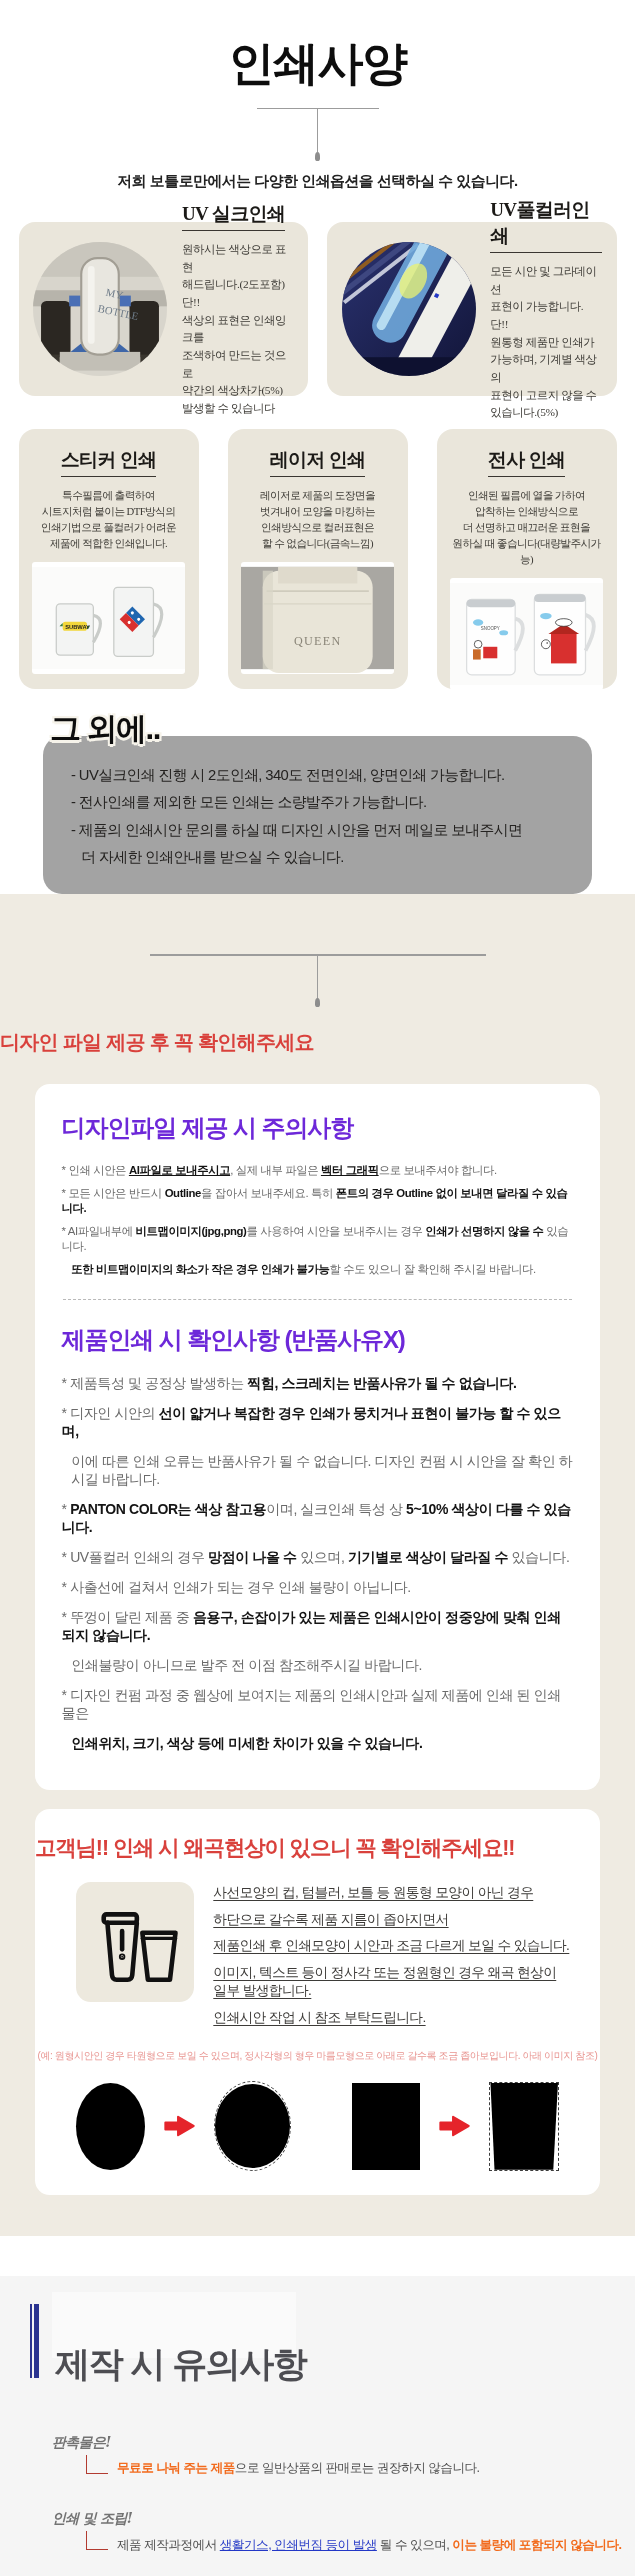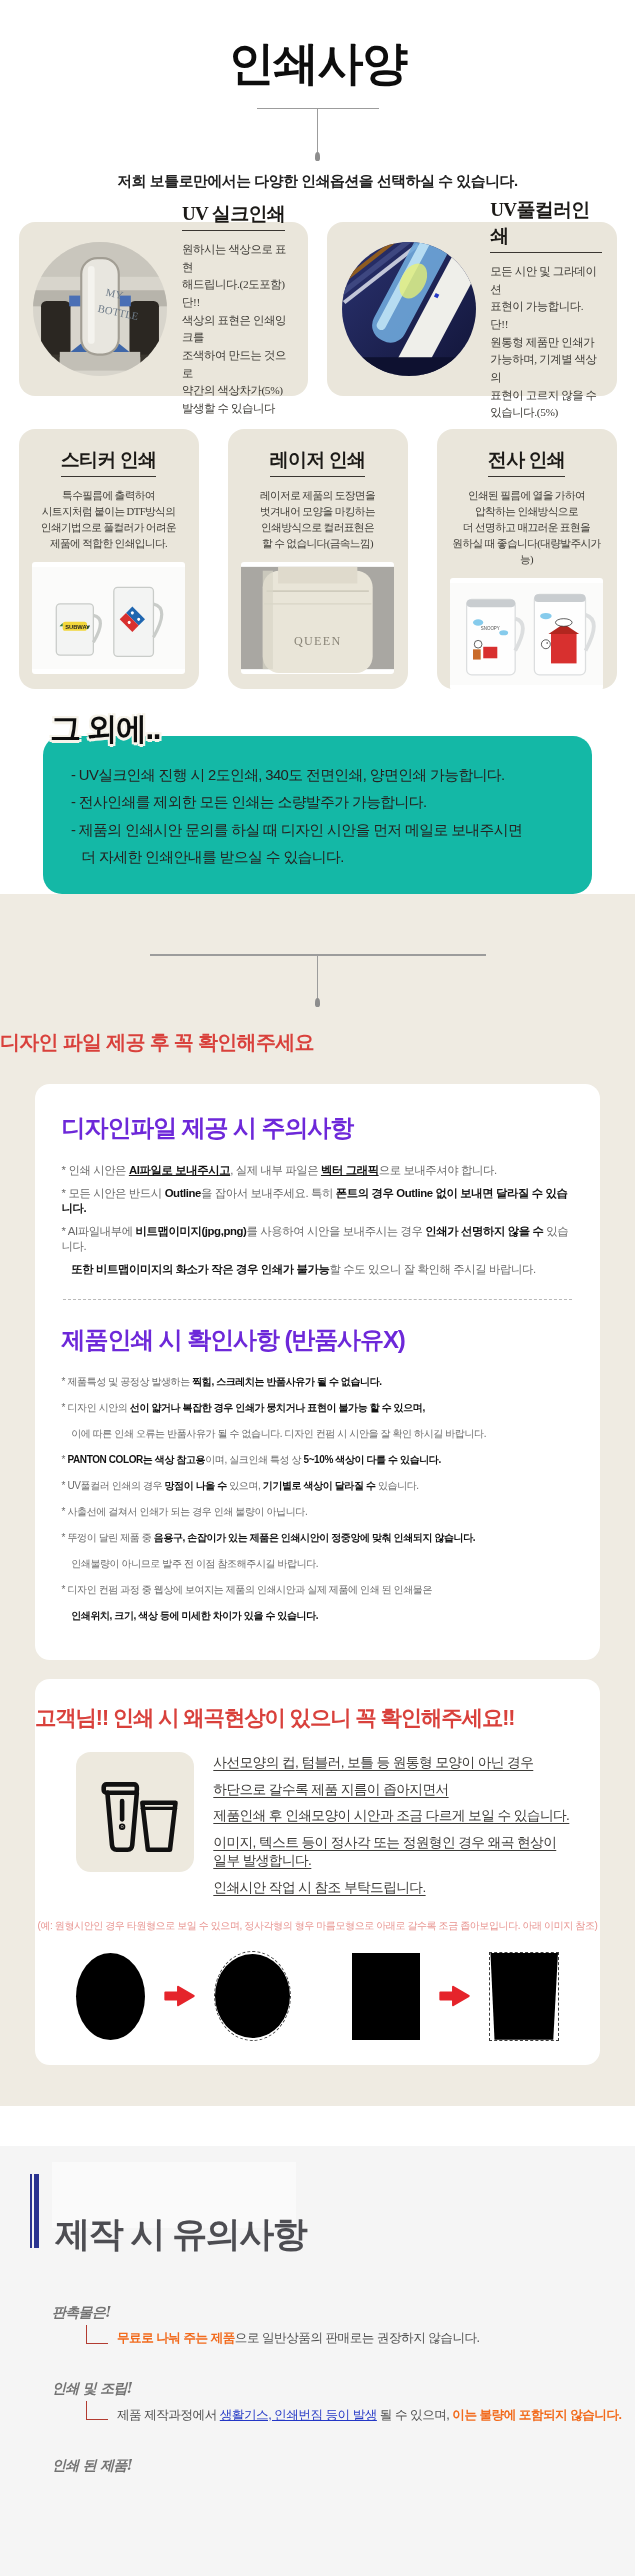--- a/index.html
+++ b/index.html
@@ -42,38 +42,38 @@
   .card-sm .ctitle { font-family:"Liberation Serif", serif; font-size:19px; font-weight:bold; color:#1c1a17;
                      display:inline-block; border-bottom:1.5px solid #3a3631; padding-bottom:3px; letter-spacing:-0.7px; }
   .card-sm .cbody { margin-top:10.3px; font-family:"Liberation Serif", serif; font-size:10.7px; line-height:1.5;
                     color:#3c3a35; white-space:pre-line; letter-spacing:-0.6px; }
   .card-sm .photo { margin:10.3px 3px 0; height:112px; border-radius:3px; overflow:hidden; background:#fff; }
   .card-sm .photo svg { display:block; width:100%; height:100%; }
 
   .etc-head { margin:19px 0 -14.8px 50px; position:relative; z-index:2; font-size:31px; font-weight:800;
               letter-spacing:-1.5px; color:#0d0d0d;
               text-shadow:-2.2px -2.2px 0 #f6f3ea, 2.2px -2.2px 0 #f6f3ea, -2.2px 2.2px 0 #f6f3ea, 2.2px 2.2px 0 #f6f3ea, 0 3px 0 #f6f3ea; }
-  .etc-box { margin:0 43px; background:#14b8a6; border-radius:19px; padding:26.6px 28px 22px; }
+  .etc-box { margin:0 43px; background:#a3a3a3; border-radius:19px; padding:26.6px 28px 22px; }
   .etc-box p { font-size:14.8px; color:#242220; letter-spacing:-0.6px; line-height:1.85; }
   .etc-box p.ind { padding-left:10.3px; }
 
   
   .sec2 { background:#EFEBE2; padding:46px 0 41px; }
   .sec2 h1 { font-size:41px; font-weight:800; letter-spacing:-1.5px; text-align:center; color:#0d0d0d; }
   .sec2 .divider { margin-top:14.8px; }
   .sec2 .hline { width:336px; }
   .red-subtitle { margin-top:22px; text-align:left; font-size:20px; font-weight:bold; letter-spacing:-0.7px; color:#D9413C; }
 
   .wcard { margin:28px 35px 0; background:#fff; border-radius:14.8px; }
   .wcardA { padding:28px 26.6px 25px; }
   .wcardA h2 { font-size:24px; font-weight:800; letter-spacing:-1.1px; color:#6d28d9; }
   .blist1 { margin-top:19px; }
   .blist1 p { font-size:11.4px; color:#6a6a6a; letter-spacing:-0.4px; margin:8.1px 0; }
   .blist2 { margin-top:19px; }
-  .blist2 p { font-size:10px; color:#6a6a6a; letter-spacing:-0.4px; margin:12px 0; }
+  .blist2 p { font-size:14px; color:#6a6a6a; letter-spacing:-0.4px; margin:12px 0; }
   .wcardA p.ind { padding-left:9.6px; }
   .dashed { border:none; border-top:1.5px dashed #b9b9b9; margin:22px 1.5px 23.6px; }
 
   .wcardB { margin-top:19px; padding:23.6px 0 22px; }
   .wcardB .bhead { font-size:21.4px; font-weight:800; letter-spacing:-1.1px; color:#D9413C; }
   .distort { display:flex; align-items:flex-start; padding:0 29.5px; margin-top:20.7px; }
   .cup-tile { flex:none; width:118px; height:120px; background:#EDE9DE; border-radius:14.8px; margin-left:11.8px;
               display:flex; align-items:center; justify-content:center; }
   .cup-tile svg { width:92px; height:92px; display:block; }
   .dlines { margin-left:19px; padding-top:1.5px; }

